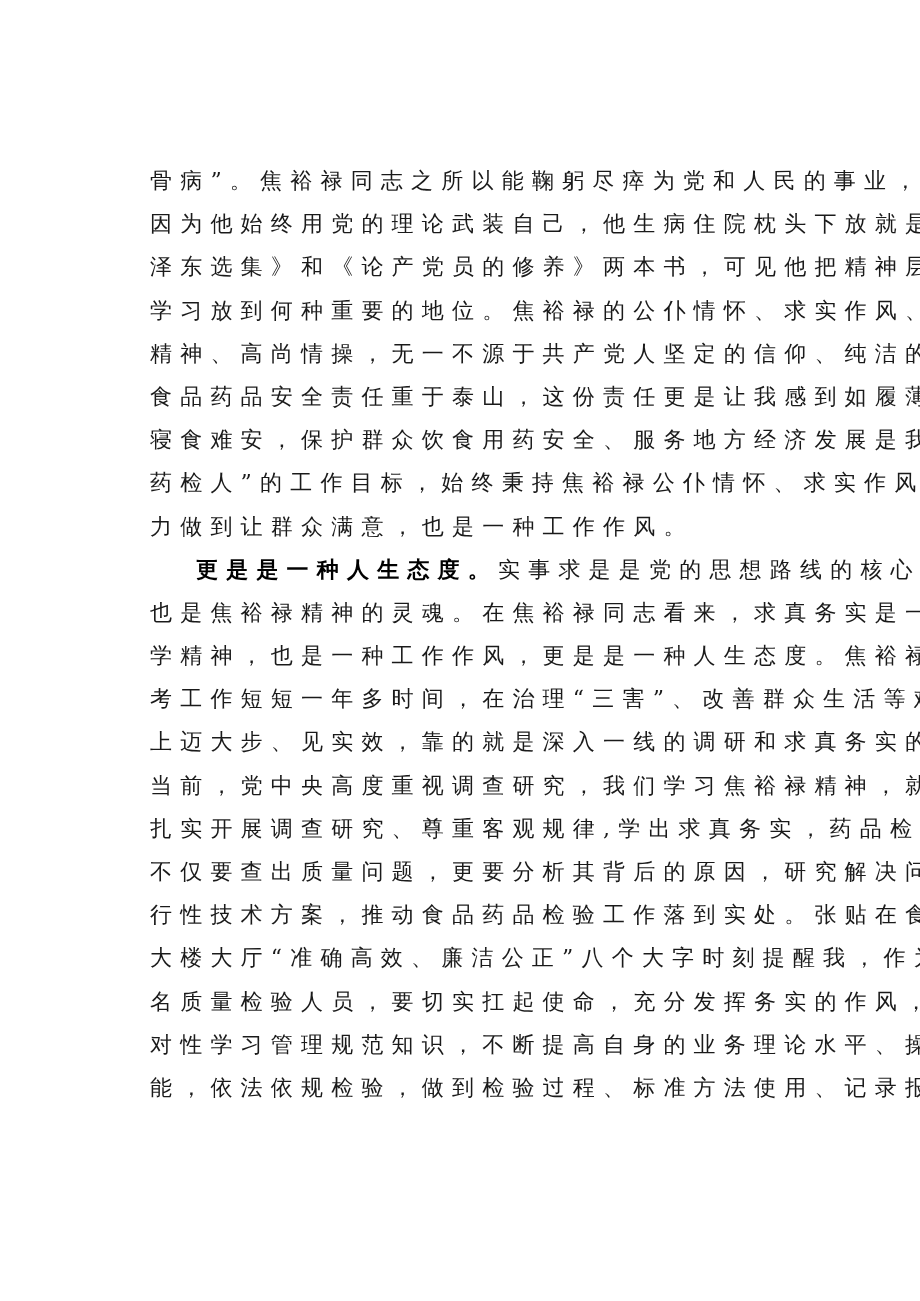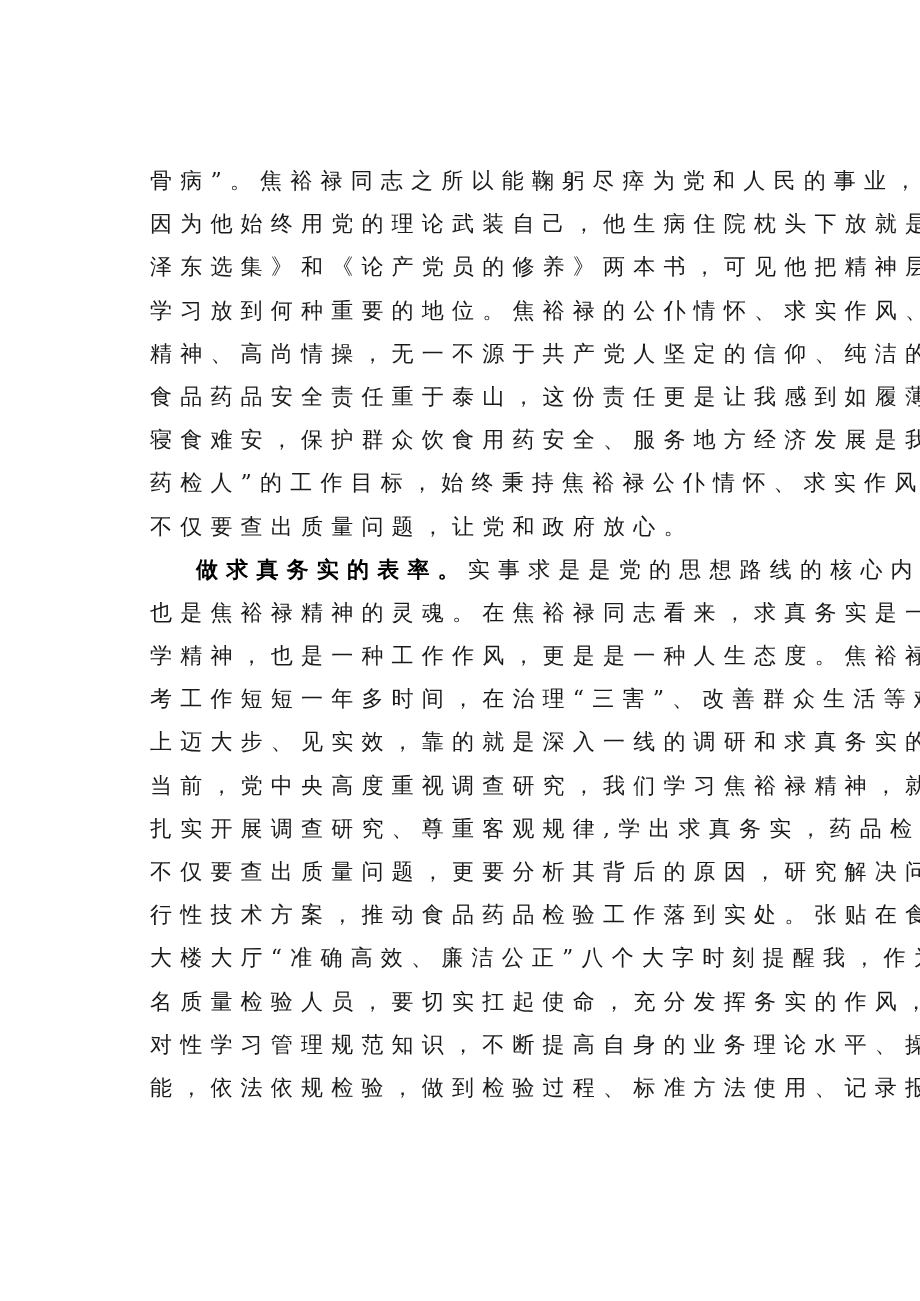--- a/index.html
+++ b/index.html
@@ -29,24 +29,24 @@
 <div class="page">
   <div class="paragraph">
     <span class="line">骨病”。焦裕禄同志之所以能鞠躬尽瘁为党和人民的事业，就是</span>
     <span class="line">因为他始终用党的理论武装自己，他生病住院枕头下放就是《毛</span>
     <span class="line">泽东选集》和《论产党员的修养》两本书，可见他把精神层面的</span>
     <span class="line">学习放到何种重要的地位。焦裕禄的公仆情怀、求实作风、奋斗</span>
     <span class="line">精神、高尚情操，无一不源于共产党人坚定的信仰、纯洁的党性。</span>
     <span class="line">食品药品安全责任重于泰山，这份责任更是让我感到如履薄冰、</span>
     <span class="line">寝食难安，保护群众饮食用药安全、服务地方经济发展是我们“食</span>
     <span class="line">药检人”的工作目标，始终秉持焦裕禄公仆情怀、求实作风，努</span>
-    <span class="line">不仅要查出质量问题，让党和政府放心。</span>
+    <span class="line">力做到让群众满意，也是一种工作作风。</span>
   </div>
   <div class="paragraph">
-    <span class="line indent"><span class="lead">做求真务实的表率。</span><span>实事求是是党的思想路线的核心内容，</span></span>
+    <span class="line indent"><span class="lead">更是是一种人生态度。</span><span>实事求是是党的思想路线的核心内容，</span></span>
     <span class="line">也是焦裕禄精神的灵魂。在焦裕禄同志看来，求真务实是一种科</span>
     <span class="line">学精神，也是一种工作作风，更是是一种人生态度。焦裕禄在兰</span>
     <span class="line">考工作短短一年多时间，在治理“三害”、改善群众生活等难题</span>
     <span class="line">上迈大步、见实效，靠的就是深入一线的调研和求真务实的作风。</span>
     <span class="line">当前，党中央高度重视调查研究，我们学习焦裕禄精神，就是要</span>
     <span class="line">扎实开展调查研究、尊重客观规律,学出求真务实，药品检验工作</span>
     <span class="line">不仅要查出质量问题，更要分析其背后的原因，研究解决问题可</span>
     <span class="line">行性技术方案，推动食品药品检验工作落到实处。张贴在食药检</span>
     <span class="line">大楼大厅“准确高效、廉洁公正”八个大字时刻提醒我，作为一</span>
     <span class="line">名质量检验人员，要切实扛起使命，充分发挥务实的作风，有针</span>

